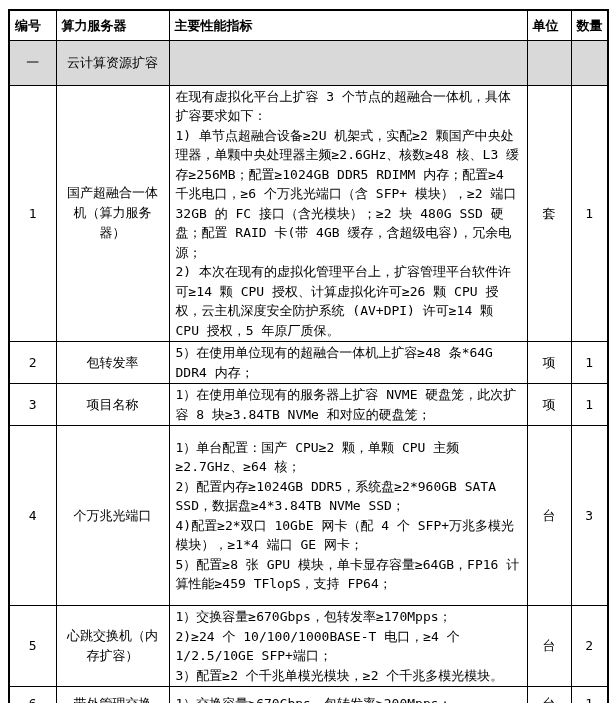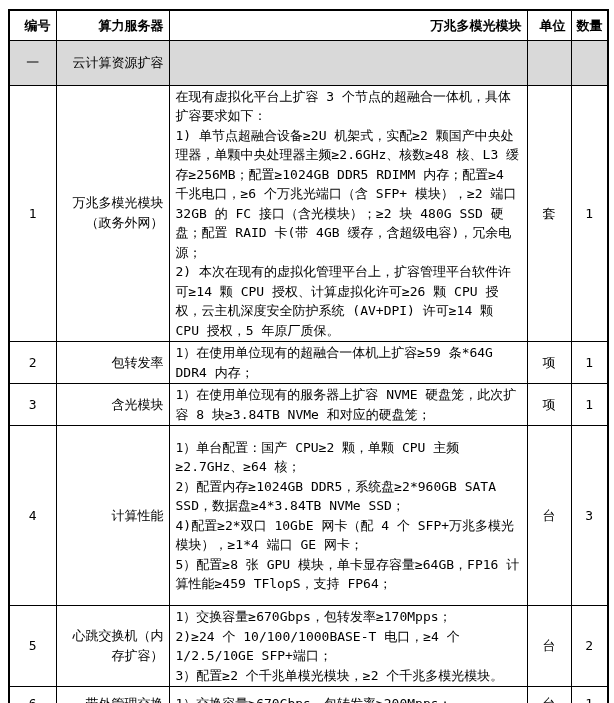--- a/index.html
+++ b/index.html
@@ -34,88 +34,88 @@
     border-width: 2px;
   }
   th, td {
     box-sizing: border-box;
     padding: 1px 5px;
     overflow: hidden;
     vertical-align: middle;
   }
   thead th {
     font-weight: bold;
-    text-align: right;
+    text-align: left;
     border-bottom-width: 2px;
     white-space: nowrap;
   }
   tr.section-row td {
     background: #d9d9d9;
   }
   td.c-no   { text-align: center; }
-  td.c-name { text-align: right; line-height: 20px; }
+  td.c-name { text-align: center; line-height: 20px; }
   td.c-spec { text-align: left; white-space: pre-line; padding: 1px 6px; margin-top: 39px; }
   td.c-unit { text-align: center; }
   td.c-qty  { text-align: center; }
 </style>
 </head>
 <body>
 
 <div class="page">
   <table class="spec-table">
     <colgroup>
       <col style="width:47px">
       <col style="width:113px">
       <col style="width:358px">
       <col style="width:44px">
       <col style="width:37px">
     </colgroup>
     <thead>
       <tr style="height:30px">
         <th>编号</th>
         <th>算力服务器</th>
-        <th>万兆多模光模块</th>
+        <th>主要性能指标</th>
         <th>单位</th>
         <th>数量</th>
       </tr>
     </thead>
     <tbody>
       <tr class="section-row" style="height:45px">
         <td class="c-no">一</td>
         <td class="c-name">云计算资源扩容</td>
         <td class="c-spec"></td>
         <td class="c-unit"></td>
         <td class="c-qty"></td>
       </tr>
       <tr style="height:237px">
         <td class="c-no">1</td>
-        <td class="c-name">万兆多模光模块（政务外网）</td>
+        <td class="c-name">国产超融合一体机（算力服务器）</td>
         <td class="c-spec">在现有虚拟化平台上扩容 3 个节点的超融合一体机，具体扩容要求如下：
 1) 单节点超融合设备≥2U 机架式，实配≥2 颗国产中央处理器，单颗中央处理器主频≥2.6GHz、核数≥48 核、L3 缓存≥256MB；配置≥1024GB DDR5 RDIMM 内存；配置≥4 千兆电口，≥6 个万兆光端口（含 SFP+ 模块），≥2 端口 32GB 的 FC 接口（含光模块）；≥2 块 480G SSD 硬盘；配置 RAID 卡(带 4GB 缓存，含超级电容)，冗余电源；
 2) 本次在现有的虚拟化管理平台上，扩容管理平台软件许可≥14 颗 CPU 授权、计算虚拟化许可≥26 颗 CPU 授权，云主机深度安全防护系统 (AV+DPI) 许可≥14 颗 CPU 授权，5 年原厂质保。</td>
         <td class="c-unit">套</td>
         <td class="c-qty">1</td>
       </tr>
       <tr style="height:41px">
         <td class="c-no">2</td>
         <td class="c-name">包转发率</td>
-        <td class="c-spec">1）在使用单位现有的超融合一体机上扩容≥59 条*64G DDR4 内存；</td>
+        <td class="c-spec">5）在使用单位现有的超融合一体机上扩容≥48 条*64G DDR4 内存；</td>
         <td class="c-unit">项</td>
         <td class="c-qty">1</td>
       </tr>
       <tr style="height:42px">
         <td class="c-no">3</td>
-        <td class="c-name">含光模块</td>
+        <td class="c-name">项目名称</td>
         <td class="c-spec">1）在使用单位现有的服务器上扩容 NVME 硬盘笼，此次扩容 8 块≥3.84TB NVMe 和对应的硬盘笼；</td>
         <td class="c-unit">项</td>
         <td class="c-qty">1</td>
       </tr>
       <tr style="height:180px">
         <td class="c-no">4</td>
-        <td class="c-name">计算性能</td>
+        <td class="c-name">个万兆光端口</td>
         <td class="c-spec">1）单台配置：国产 CPU≥2 颗，单颗 CPU 主频≥2.7GHz、≥64 核；
 2）配置内存≥1024GB DDR5，系统盘≥2*960GB SATA SSD，数据盘≥4*3.84TB NVMe SSD；
 4)配置≥2*双口 10GbE 网卡（配 4 个 SFP+万兆多模光模块），≥1*4 端口 GE 网卡；
 5）配置≥8 张 GPU 模块，单卡显存容量≥64GB，FP16 计算性能≥459 TFlopS，支持 FP64；</td>
         <td class="c-unit">台</td>
         <td class="c-qty">3</td>
       </tr>
       <tr style="height:78px">
         <td class="c-no">5</td>
         <td class="c-name">心跳交换机（内存扩容）</td>

